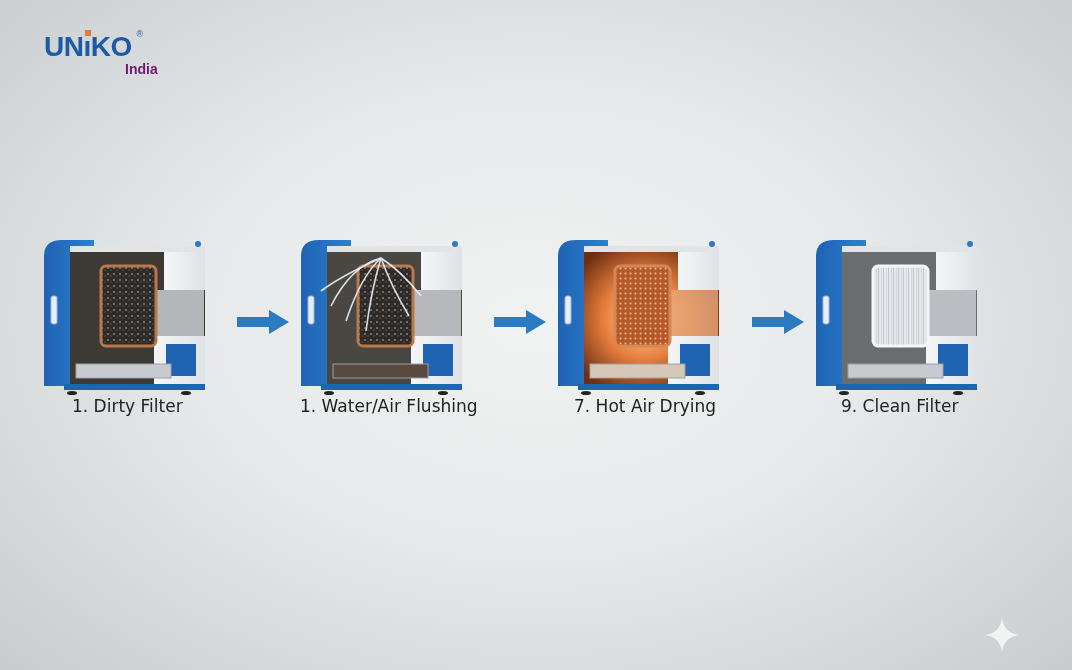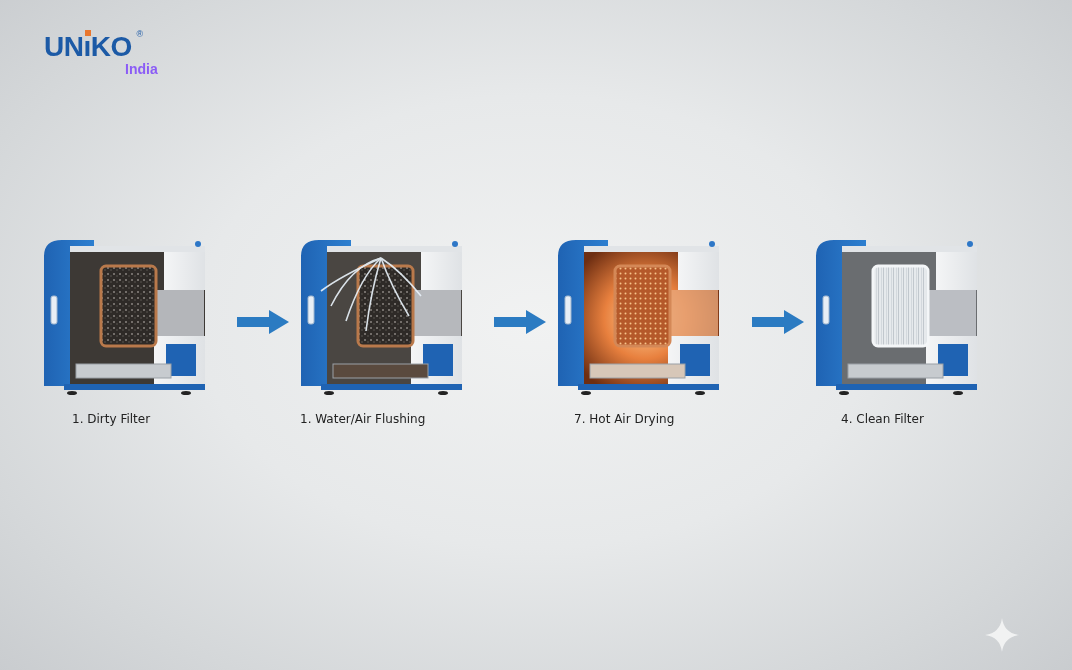--- a/index.html
+++ b/index.html
@@ -4,23 +4,23 @@
 <style>
   html,body{margin:0;padding:0;}
   body{width:1072px;height:670px;overflow:hidden;position:relative;
     background:radial-gradient(ellipse 70% 75% at 50% 48%, #f1f2f2 0%, #e7e9ea 45%, #d4d7d9 80%, #c9cccf 100%);
     font-family:"DejaVu Sans","Liberation Sans",sans-serif;}
   .logo{position:absolute;left:44px;top:33px;}
   .logo-main{font-family:"Liberation Sans",sans-serif;font-weight:bold;font-size:28px;color:#1c5aa6;letter-spacing:-0.5px;line-height:1;position:relative;}
   .logo-main .i{position:relative;}
   .logo-main .dot{position:absolute;left:2px;top:-1px;width:6px;height:6px;background:#e9772e;}
   .logo-reg{position:absolute;right:-11px;top:-3px;font-size:9px;color:#1c5aa6;font-weight:normal;}
-  .logo-sub{font-family:"Liberation Sans",sans-serif;font-weight:bold;font-size:14px;color:#8b5cf6;position:absolute;left:81px;top:28px;}
+  .logo-sub{font-family:"Liberation Sans",sans-serif;font-weight:bold;font-size:14px;color:#701a75;position:absolute;left:81px;top:28px;}
   .step{position:absolute;top:236px;width:175px;height:160px;}
-  .label{position:absolute;top:412px;font-size:12px;color:#222;white-space:nowrap;}
+  .label{position:absolute;top:396px;font-size:17px;color:#222;white-space:nowrap;}
   .arrow{position:absolute;top:310px;}
   .sparkle{position:absolute;left:985px;top:618px;}
 </style>
 </head>
 <body>
 
 <div class="logo">
   <div class="logo-main">UN<span class="i">ı<span class="dot"></span></span>KO<span class="logo-reg">®</span></div>
   <div class="logo-sub">India</div>
 </div>
@@ -139,17 +139,17 @@
   <rect x="120" y="100" width="51" height="52" fill="url(#white)"></rect>
   <rect x="132" y="108" width="30" height="32" fill="#1f63b3"></rect>
   <rect x="67" y="30" width="55" height="80" rx="5" fill="url(#mesh)" stroke="#f4f6f8" stroke-width="3"></rect>
   <rect x="42" y="128" width="95" height="14" fill="#c7cbcf" stroke="#9aa0a6"></rect>
   <rect x="36" y="10" width="135" height="6" fill="#e1e4e7"></rect>
   <circle cx="164" cy="8" r="3" fill="#2e77c7"></circle>
   <rect x="30" y="148" width="141" height="6" fill="#1f63b3"></rect>
   <ellipse cx="38" cy="157" rx="5" ry="2" fill="#222"></ellipse>
     <ellipse cx="152" cy="157" rx="5" ry="2" fill="#222"></ellipse>
 </svg>
-<div class="label" style="left:841px">4. Clean Filter</div>
+<div class="label" style="left:841px">9. Clean Filter</div>
 
 <svg class="sparkle" width="34" height="34" viewBox="0 0 34 34">
   <path d="M17 0 Q19 15 34 17 Q19 19 17 34 Q15 19 0 17 Q15 15 17 0Z" fill="#f4f5f5" opacity="0.9"></path>
 </svg>
 
 </body></html>

